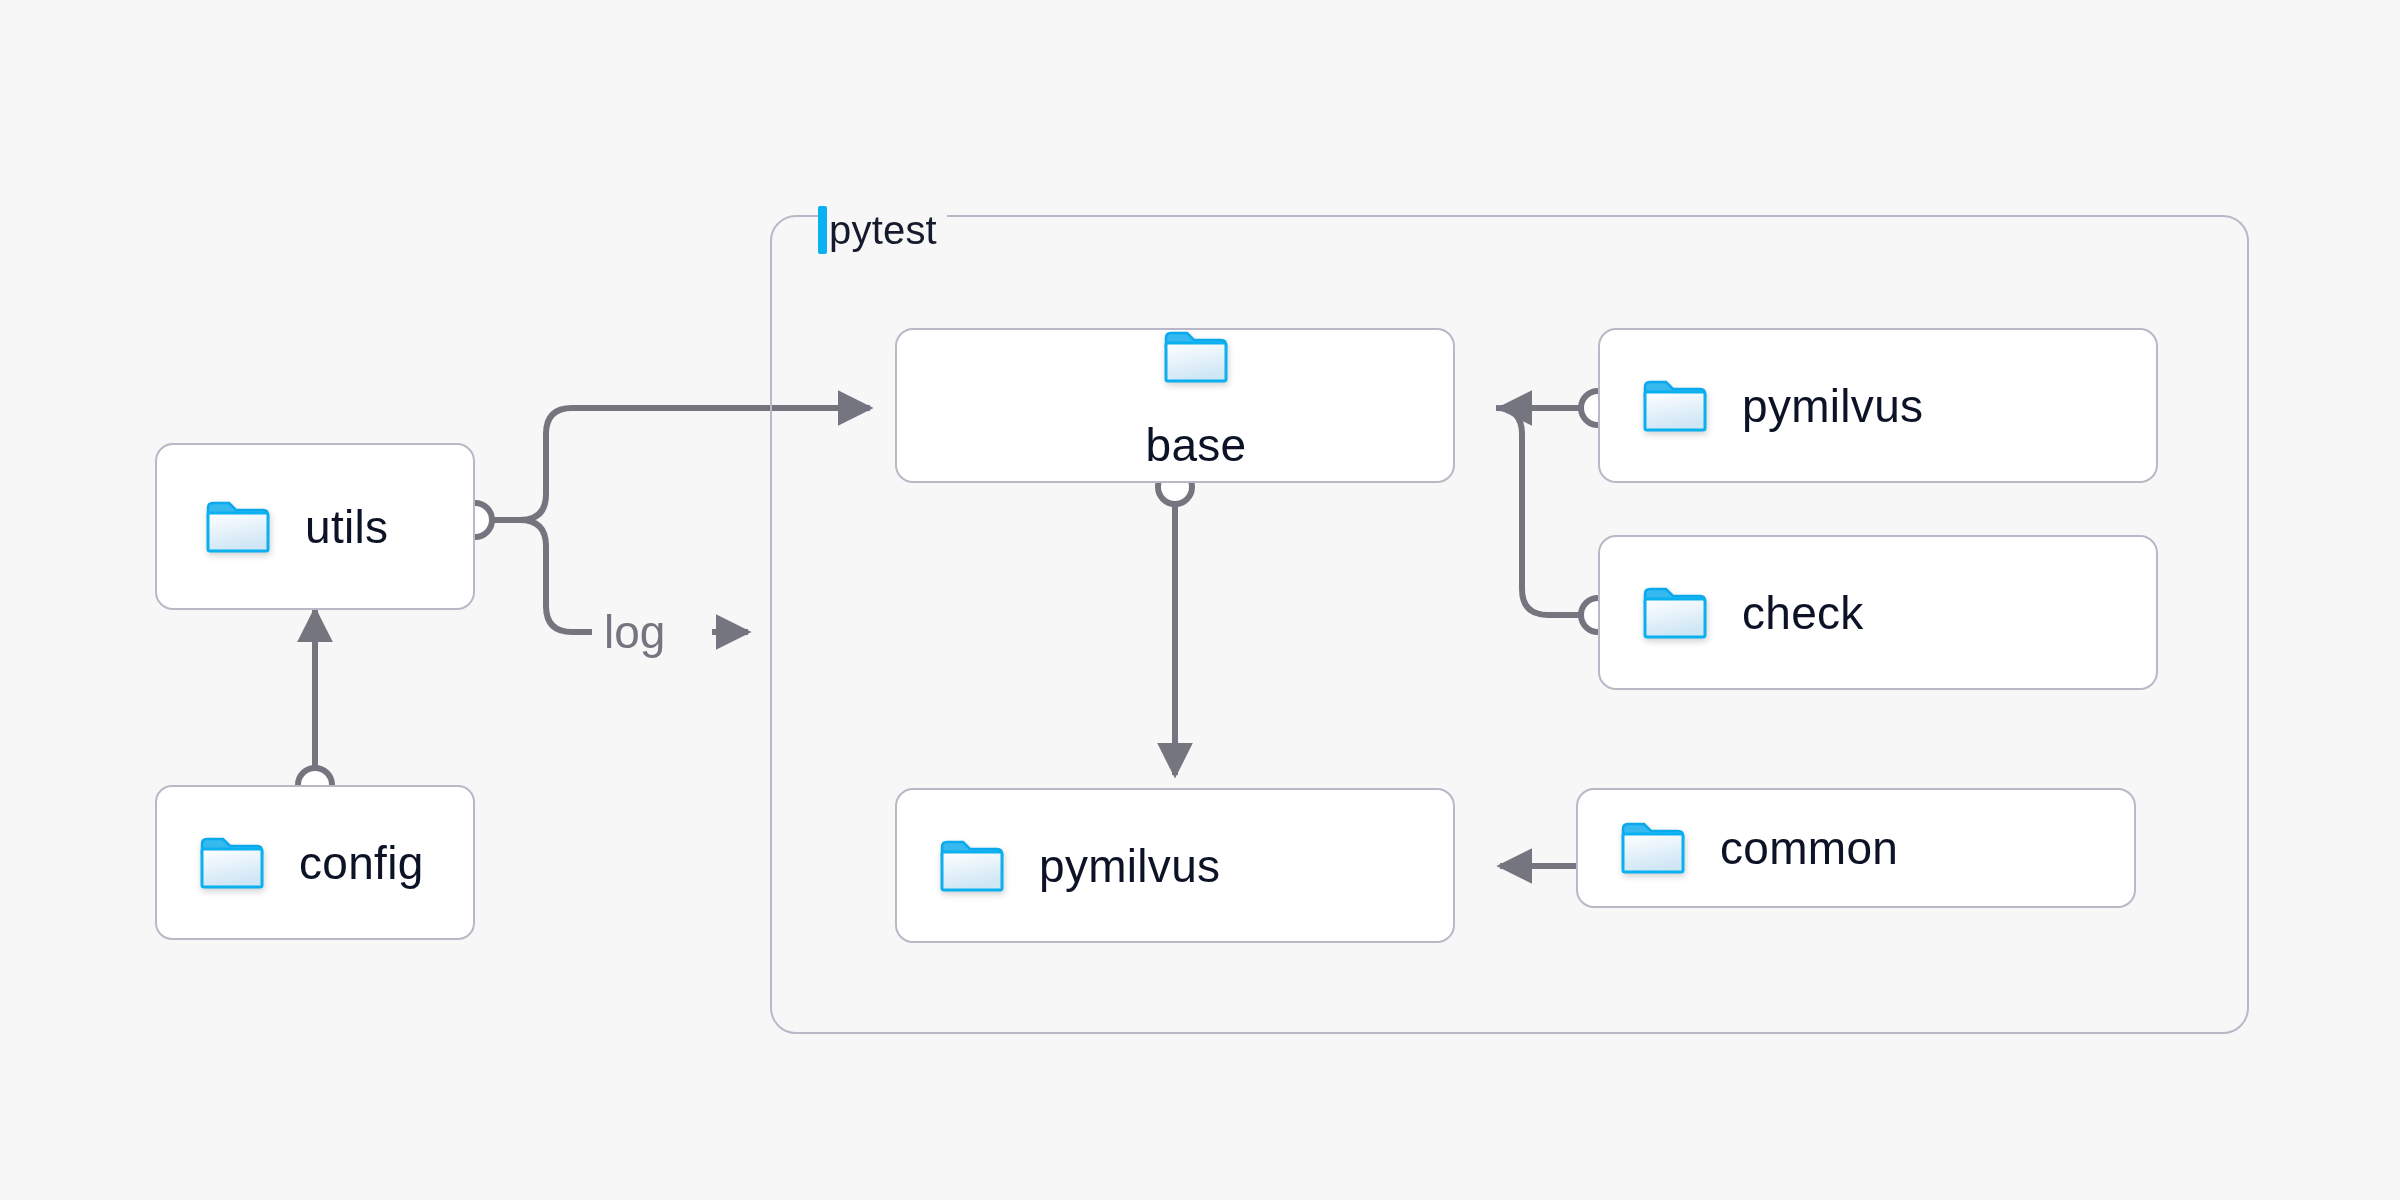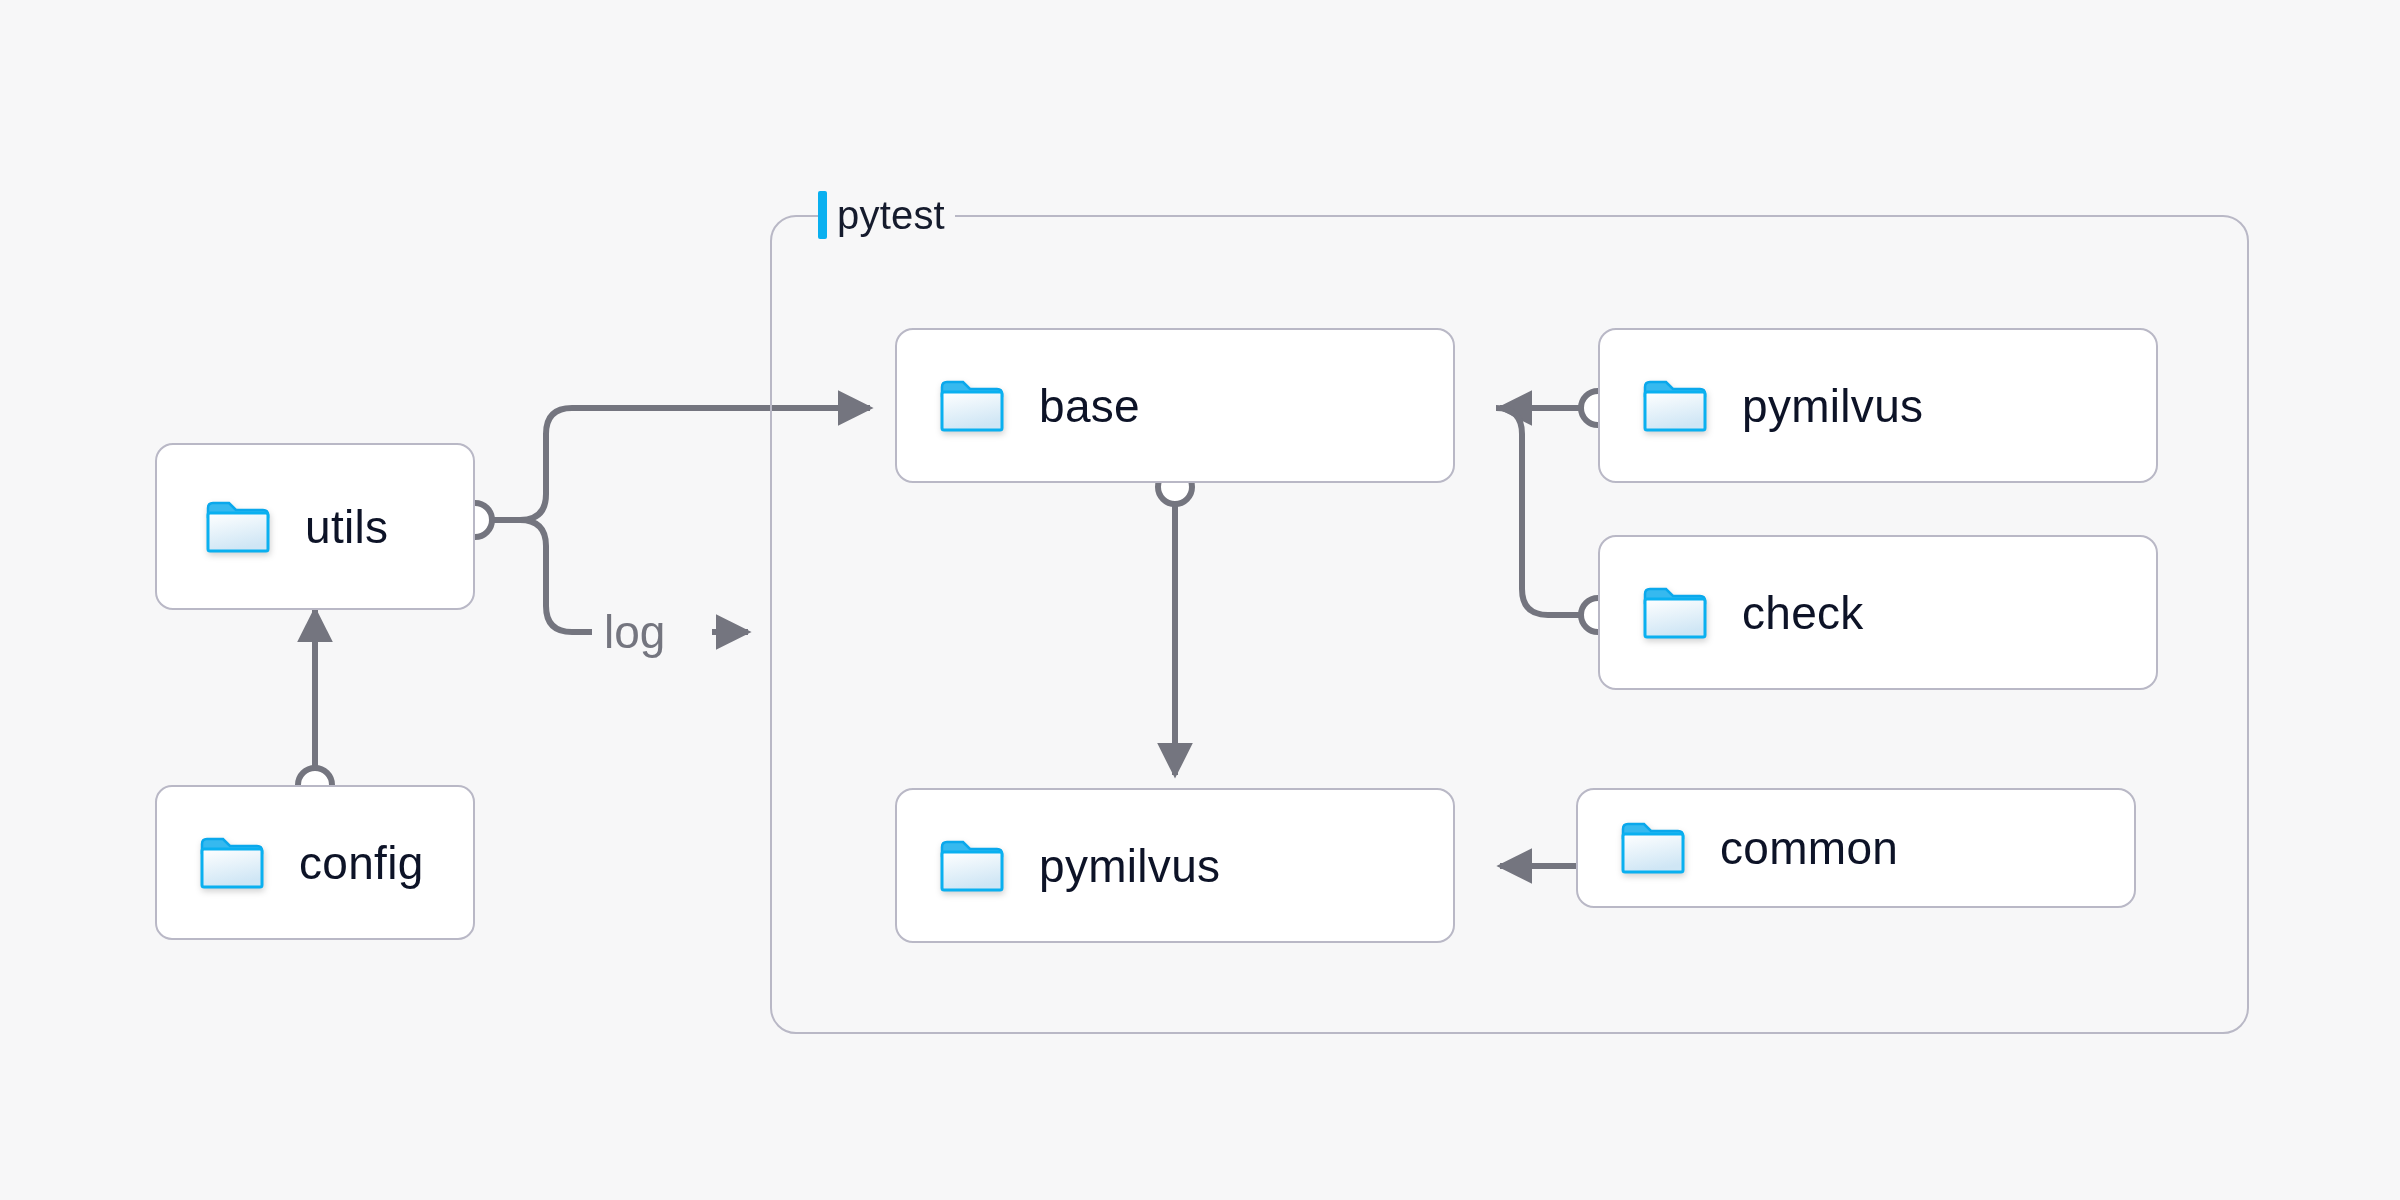--- a/index.html
+++ b/index.html
@@ -13,23 +13,24 @@
 
   
   .group-box{
     position:absolute;
     border:2px solid #b9b8c6;
     border-radius:26px;
     background:transparent;
   }
   .group-label{
     position:absolute;
-    display:flex;align-items:center;gap:10px;
+    display:flex;align-items:center;gap:2px;
     background:#f7f7f8;
     padding:0 10px 0 0;
+    margin-top:15px;
   }
   .group-bar{
     width:9px;height:48px;border-radius:2px;background:#0ab0f0;
     display:block;
   }
   .group-title{
     font-size:40px;color:#151b2d;letter-spacing:.2px;white-space:nowrap;
   }
 
   
@@ -123,21 +124,21 @@
   </div>
 
   <div class="node" style="left:155px;top:785px;width:320px;height:155px;border-radius:17px;">
     <svg class="folder-ico" width="66" height="54" viewBox="0 0 66 54">
       <path d="M3 8 Q3 3 8 3 L24 3 L31 10 L58 10 Q63 10 63 15 L63 17 L3 17 Z" fill="#36b9ef" stroke="#0aa8ec" stroke-width="2.5"></path>
       <rect x="3" y="13" width="60" height="38" rx="2" fill="url(#fg1)" stroke="#0ab0f0" stroke-width="3"></rect>
     </svg>
     <span class="node-label">config</span>
   </div>
 
-  <div class="node" style="left:895px;top:328px;width:560px;height:155px;">
+  <div class="node" style="left:895px;top:328px;width:560px;height:155px;flex-direction:column;">
     <svg class="folder-ico" width="66" height="54" viewBox="0 0 66 54">
       <path d="M3 8 Q3 3 8 3 L24 3 L31 10 L58 10 Q63 10 63 15 L63 17 L3 17 Z" fill="#36b9ef" stroke="#0aa8ec" stroke-width="2.5"></path>
       <rect x="3" y="13" width="60" height="38" rx="2" fill="url(#fg1)" stroke="#0ab0f0" stroke-width="3"></rect>
     </svg>
     <span class="node-label">base</span>
   </div>
 
   <div class="node" style="left:895px;top:788px;width:560px;height:155px;">
     <svg class="folder-ico" width="66" height="54" viewBox="0 0 66 54">
       <path d="M3 8 Q3 3 8 3 L24 3 L31 10 L58 10 Q63 10 63 15 L63 17 L3 17 Z" fill="#36b9ef" stroke="#0aa8ec" stroke-width="2.5"></path>

